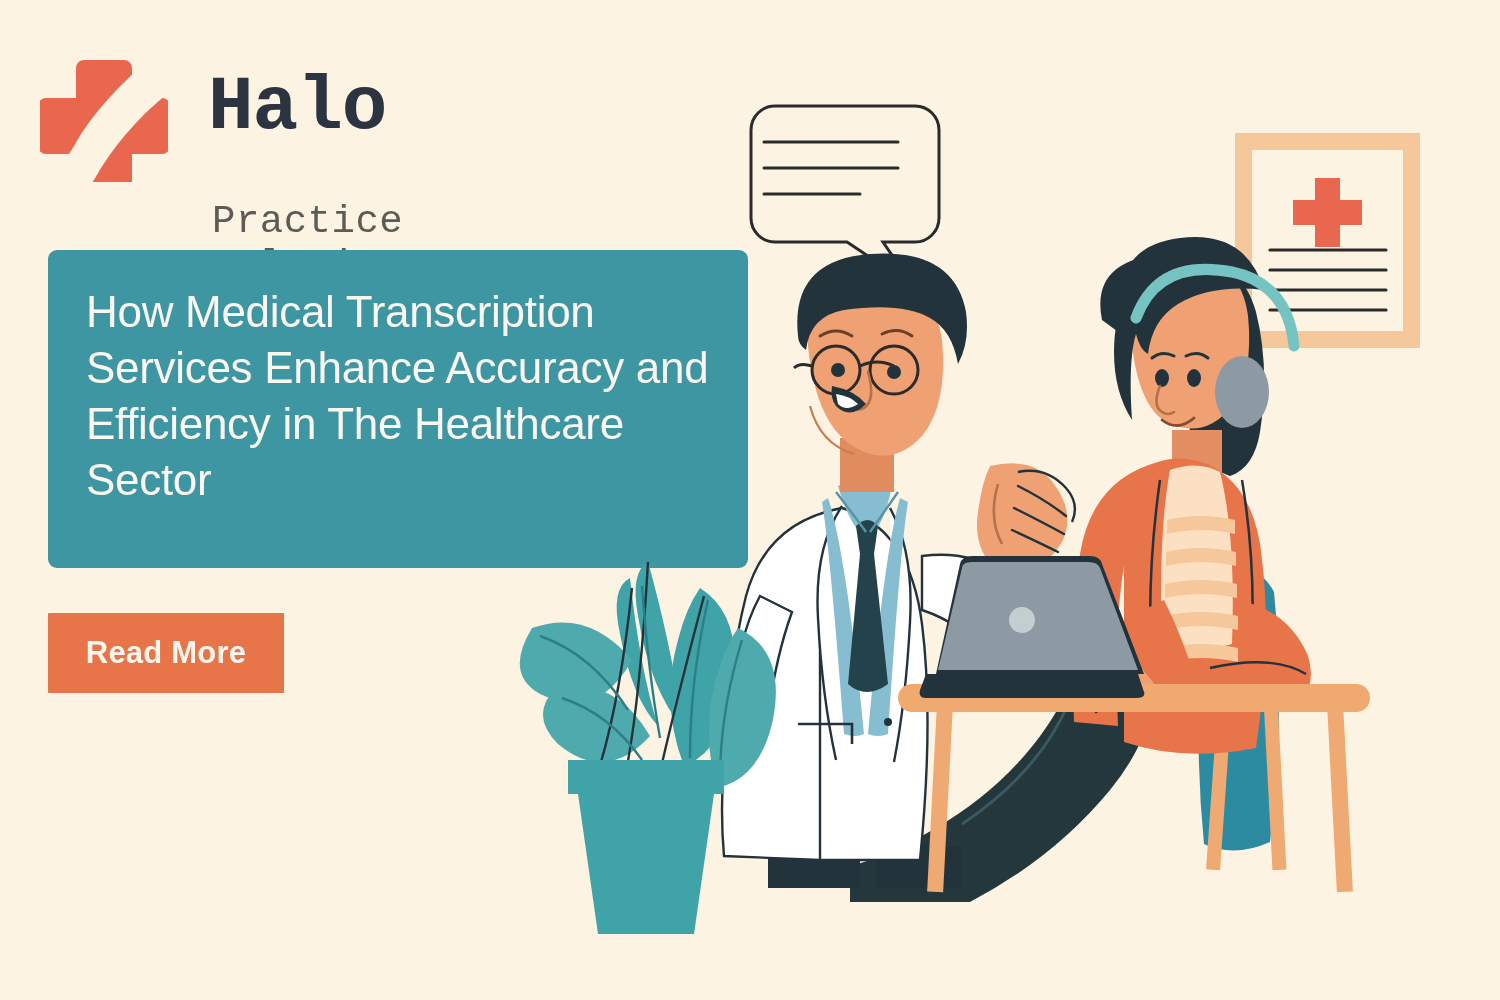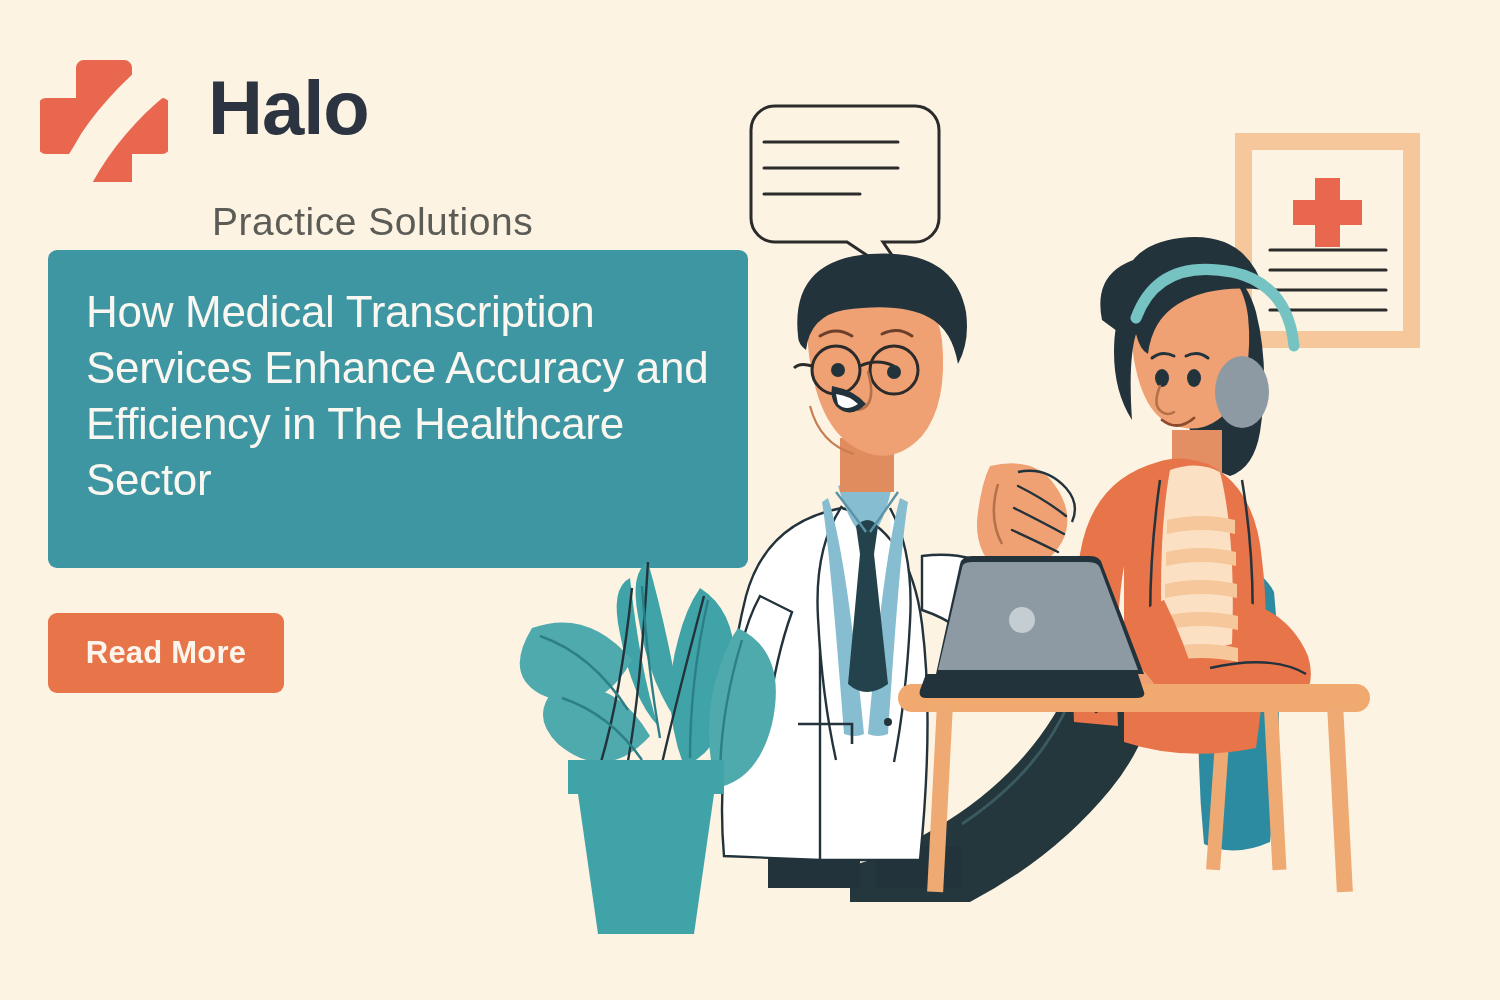--- a/index.html
+++ b/index.html
@@ -5,21 +5,21 @@
   html,body{margin:0;padding:0;}
   body{
     width:1500px;height:1000px;overflow:hidden;
     background:#FDF3E3;
     font-family:"Liberation Sans", sans-serif;
     position:relative;
   }
   #stage{position:absolute;inset:0;width:1500px;height:1000px;}
 
   
-  .logo-block{position:absolute;left:40px;top:52px;width:540px;height:150px;}
+  .logo-block{position:absolute;left:40px;top:52px;width:540px;height:150px;font-family:Liberation Mono, monospace;}
   .logo-mark{position:absolute;left:0;top:2px;width:128px;height:128px;}
   .logo-word{
     position:absolute;left:168px;top:56px;
     font-size:76px;line-height:76px;font-weight:700;
     color:#2B3440;letter-spacing:-1px;
     transform:translateY(-50%);
   }
   .logo-sub{
     position:absolute;left:172px;top:148px;
     font-size:39px;line-height:44px;font-weight:400;
@@ -33,21 +33,21 @@
     box-sizing:border-box;padding:34px 30px 0 38px;
   }
   .title-text{
     color:#FAF7F0;font-size:44px;line-height:56px;font-weight:400;
     letter-spacing:-0.3px;
   }
 
   
   .read-more{
     position:absolute;left:48px;top:613px;width:236px;height:80px;
-    background:#E8744A;border:none;border-radius:9px;
+    background:#E8744A;border:none;border-radius:1px;
     color:#FBF5EC;font-size:31px;font-weight:700;
     font-family:"Liberation Sans", sans-serif;
     letter-spacing:0.2px;cursor:pointer;
     display:flex;align-items:center;justify-content:center;
   }
 
   
   .illus{position:absolute;left:470px;top:0;width:1030px;height:1000px;}
   .illus svg{display:block;width:100%;height:100%;}
 </style>

